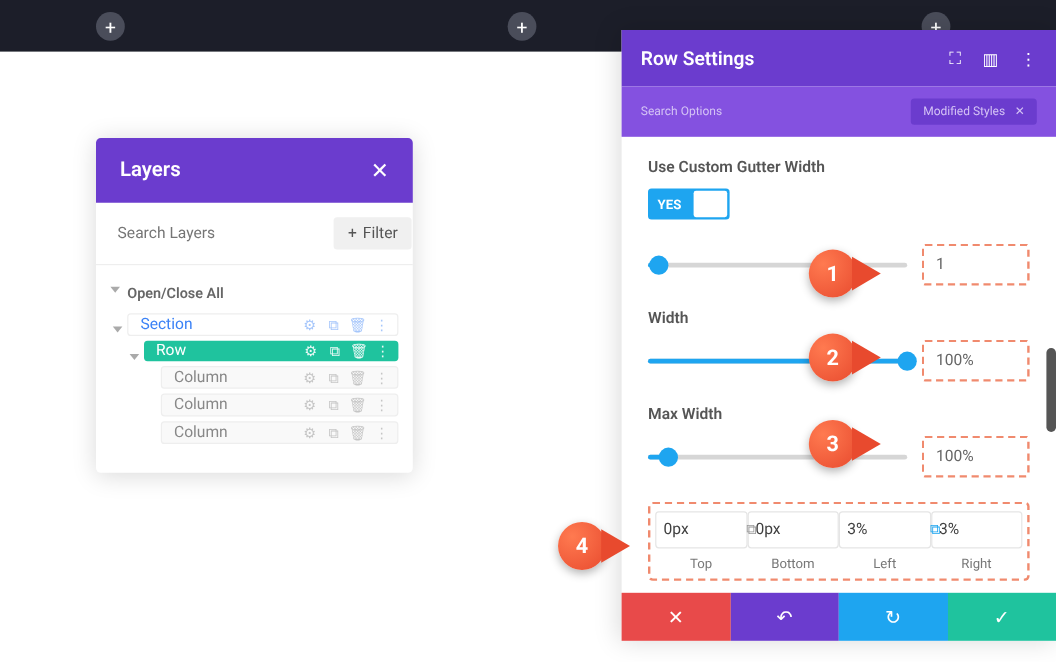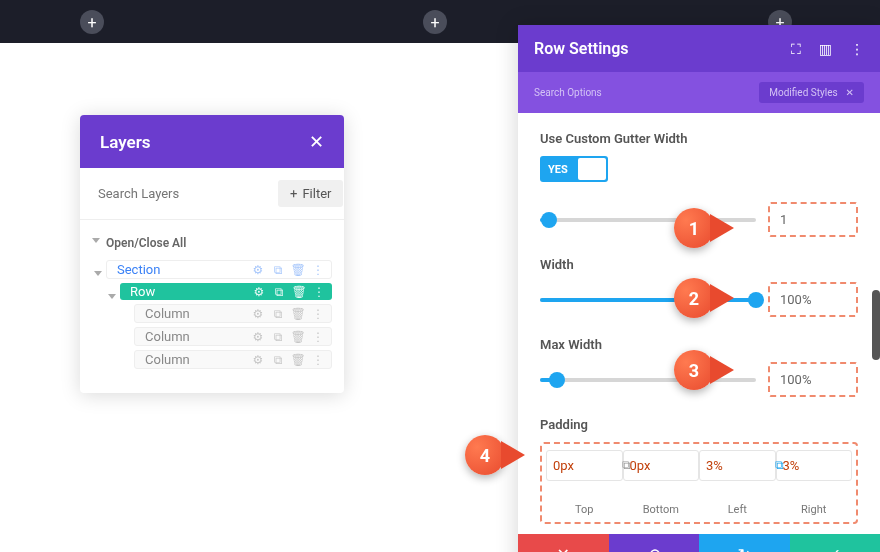--- a/index.html
+++ b/index.html
@@ -42,22 +42,22 @@
 .toggle-yes{color:#fff;font-size:11px;font-weight:700;padding:0 8px}
 .toggle-knob{width:28px;height:22px;background:#fff;border-radius:2px;margin:2px}
 .slider-row{display:flex;align-items:center;gap:12px}
 .slider{flex:1;height:4px;background:#d6d6d6;border-radius:2px;position:relative}
 .slider-fill{position:absolute;left:0;height:100%;background:#1ea5f0;border-radius:2px}
 .slider-thumb{position:absolute;width:16px;height:16px;background:#1ea5f0;border-radius:50%;top:-6px;transform:translateX(-50%)}
 .slider-input{width:90px;border:1px solid #e5e5e5;padding:8px 10px;font-size:13px;color:#666;border-radius:3px}
 .dash-box{border:2px dashed #f08a6e;border-radius:3px}
 .padding-grid{display:flex;gap:0;border:2px dashed #f08a6e;border-radius:4px;padding:6px 4px}
 .pad-cell{flex:1;text-align:center;position:relative}
-.pad-cell input{width:100%;border:1px solid #e5e5e5;padding:7px 6px;font-size:13px;color:#c2410c;border-radius:3px;text-align:left}
-.pad-label{font-size:11px;color:#777;margin-top:22px}
+.pad-cell input{width:100%;border:1px solid #e5e5e5;padding:7px 6px;font-size:13px;color:#404040;border-radius:3px;text-align:left}
+.pad-label{font-size:11px;color:#777;margin-top:6px}
 .link-icon{position:absolute;right:-8px;top:8px;font-size:12px;color:#999;z-index:2}
 .link-icon.blue{color:#1ea5f0}
 .callout{position:absolute;display:flex;align-items:center;z-index:10}
 .callout-circle{width:40px;height:40px;background:radial-gradient(circle at 30% 30%,#ff7a50,#e84a2e);border-radius:50%;color:#fff;font-size:18px;font-weight:700;display:flex;align-items:center;justify-content:center;box-shadow:0 3px 8px rgba(0,0,0,.3)}
 .callout-arrow{width:0;height:0;border-top:14px solid transparent;border-bottom:14px solid transparent;border-left:24px solid #e84a2e;margin-left:-4px}
 .bottom-actions{display:flex;height:40px;position:absolute;bottom:0;left:0;right:0}
 .bottom-actions div{flex:1;display:flex;align-items:center;justify-content:center;color:#fff;cursor:pointer;font-size:16px}
 .ba-red{background:#e84a4a}.ba-purple{background:#6b3cce}.ba-blue{background:#1ea5f0}.ba-green{background:#1fc39e}
 .scrollbar{position:absolute;right:0;top:265px;width:8px;height:70px;background:#555;border-radius:4px}
 </style>
@@ -194,21 +194,20 @@
       <div class="slider-row">
         <div class="slider">
             <div class="slider-fill" style="width:8%"></div>
             <div class="slider-thumb" style="left:8%"></div>
           </div>
         <input class="slider-input dash-box" value="100%" style="">
       </div>
     </div>
 
     <div class="setting-group" style="margin-bottom:40px">
-      <div class="setting-label">Padding</div>
       <div class="padding-grid">
         <div class="pad-cell"><input value="0px" style=""><span class="link-icon">⧉</span><div class="pad-label">Top</div></div>
         <div class="pad-cell"><input value="0px" style=""><div class="pad-label">Bottom</div></div>
         <div class="pad-cell"><input value="3%" style=""><span class="link-icon blue">⧉</span><div class="pad-label">Left</div></div>
         <div class="pad-cell"><input value="3%" style=""><div class="pad-label">Right</div></div>
       </div>
     </div>
 
   </div>
   <div class="scrollbar"></div>

